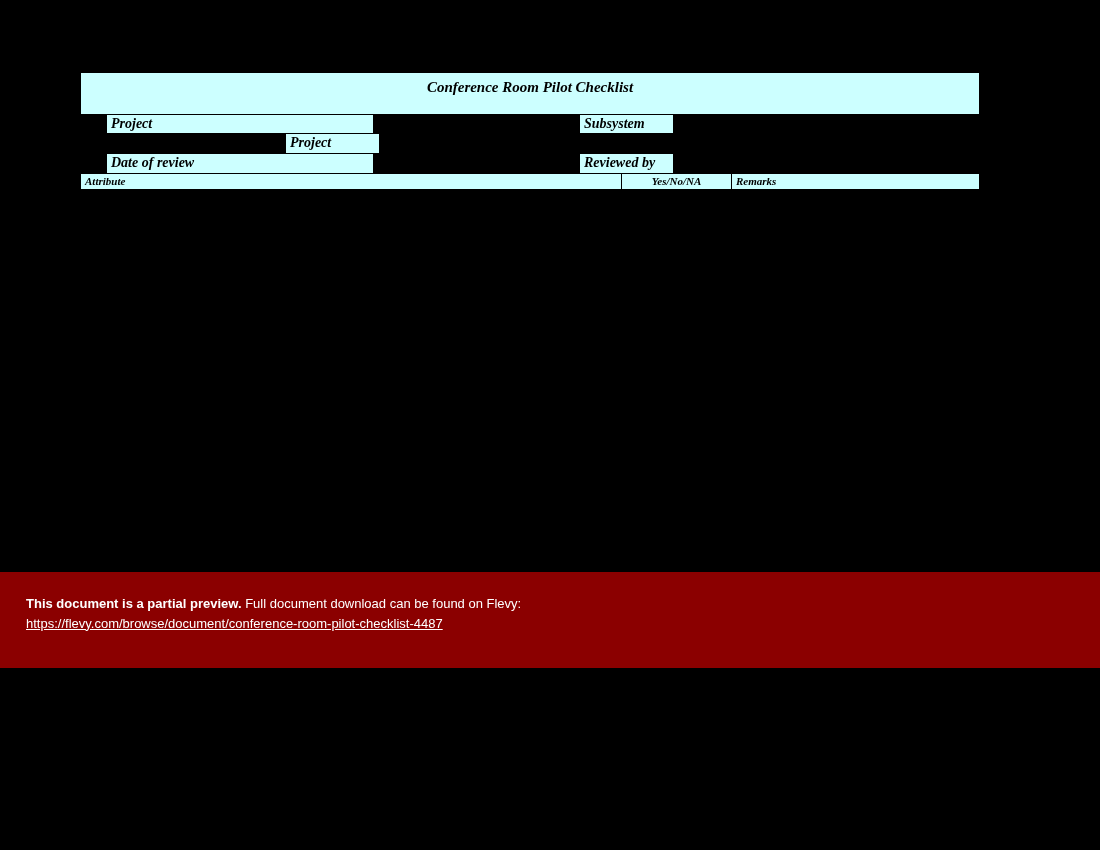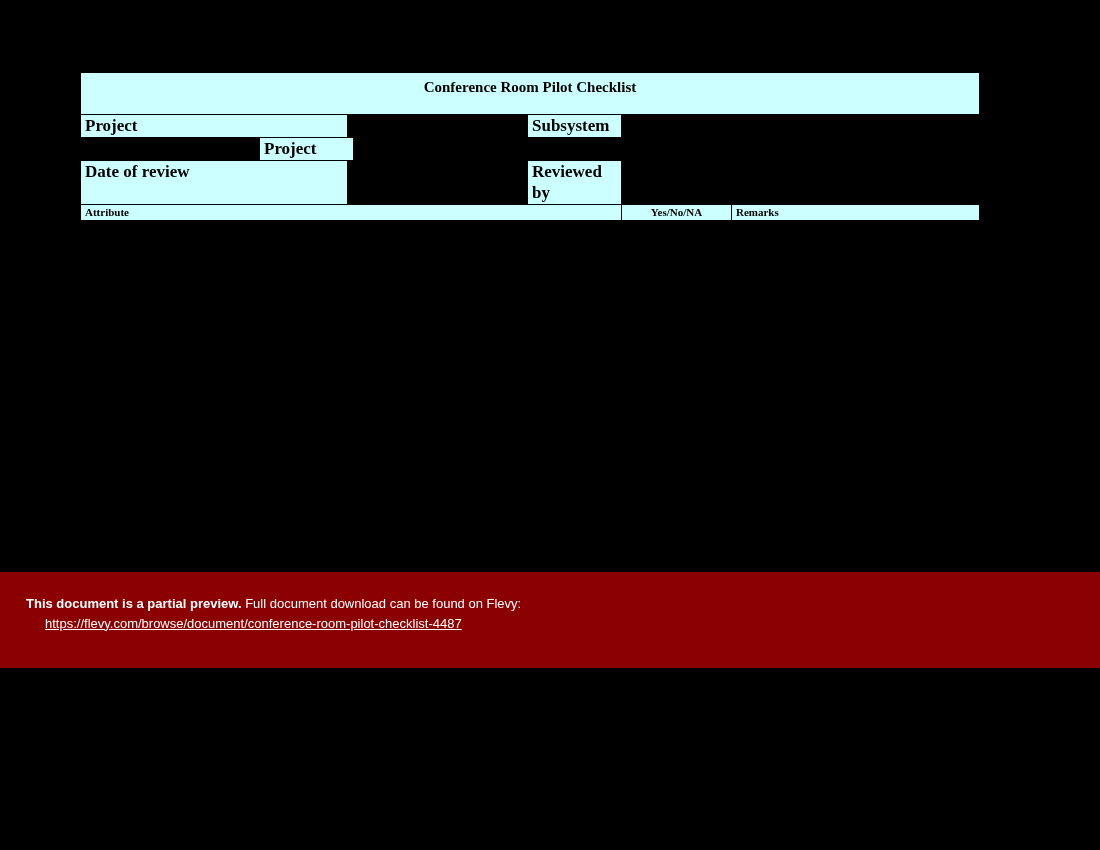--- a/index.html
+++ b/index.html
@@ -9,42 +9,44 @@
     background: #000;
     font-family: "Times New Roman", Times, serif;
     position: relative;
     overflow: hidden;
   }
   .sheet {
     position: absolute;
     left: 80px;
     top: 72px;
     width: 900px;
+    font-style: italic;
   }
   .title-row {
     background: #ccffff;
     border: 1px solid #000;
     text-align: center;
     font-weight: bold;
     font-size: 15px;
     padding: 6px 4px 18px 4px;
     line-height: 1.1;
   }
   .meta-row {
     display: flex;
     width: 100%;
   }
   .meta-label {
     background: #ccffff;
     border: 1px solid #000;
     border-top: none;
     font-weight: bold;
-    font-size: 17px;
+    font-size: 14px;
     padding: 1px 4px;
     line-height: 1.2;
+    margin-left: 26px;
   }
   .meta-label.left { width: 268px; }
   .meta-gap-left { width: 180px; border-bottom: none; }
   .meta-label.right { width: 94px; border-left: none; }
   .meta-gap-right { flex: 1; }
   .hdr-row {
     display: flex;
     width: 100%;
   }
   .hdr-cell {
@@ -67,21 +69,21 @@
     width: 1100px;
     height: 96px;
     background: #8b0000;
     color: #fff;
     font-family: Arial, Helvetica, sans-serif;
     font-size: 13px;
     padding: 22px 26px;
     line-height: 1.5;
   }
   .banner .bold { font-weight: bold; }
-  .banner a { color: #fff; text-decoration: underline; margin-left: 19px; }
+  .banner a { color: #fff; text-decoration: underline; }
 </style>
 </head>
 <body>
 
 <div class="sheet">
   <div class="title-row">Conference Room Pilot Checklist</div>
 
   <div class="meta-row">
     <div class="meta-label left">Project</div>
     <div class="meta-gap-left"></div>

